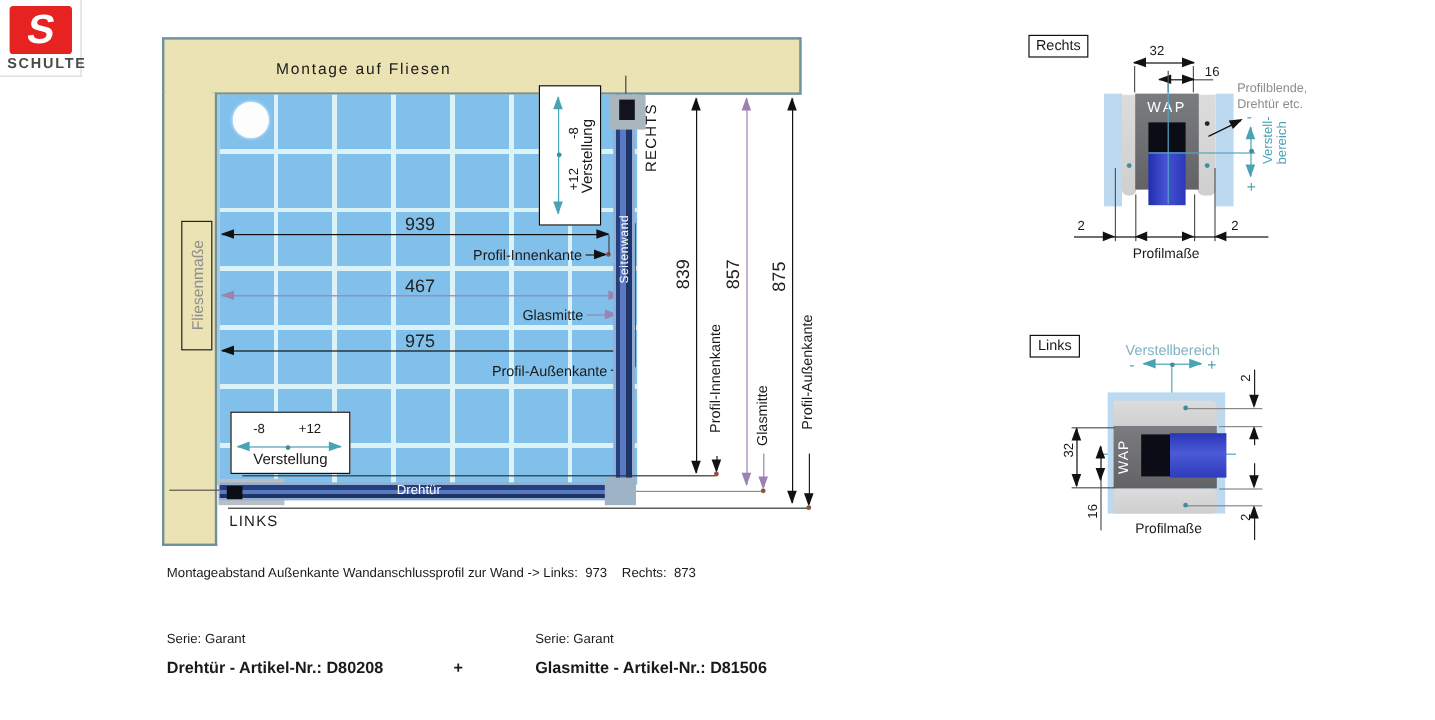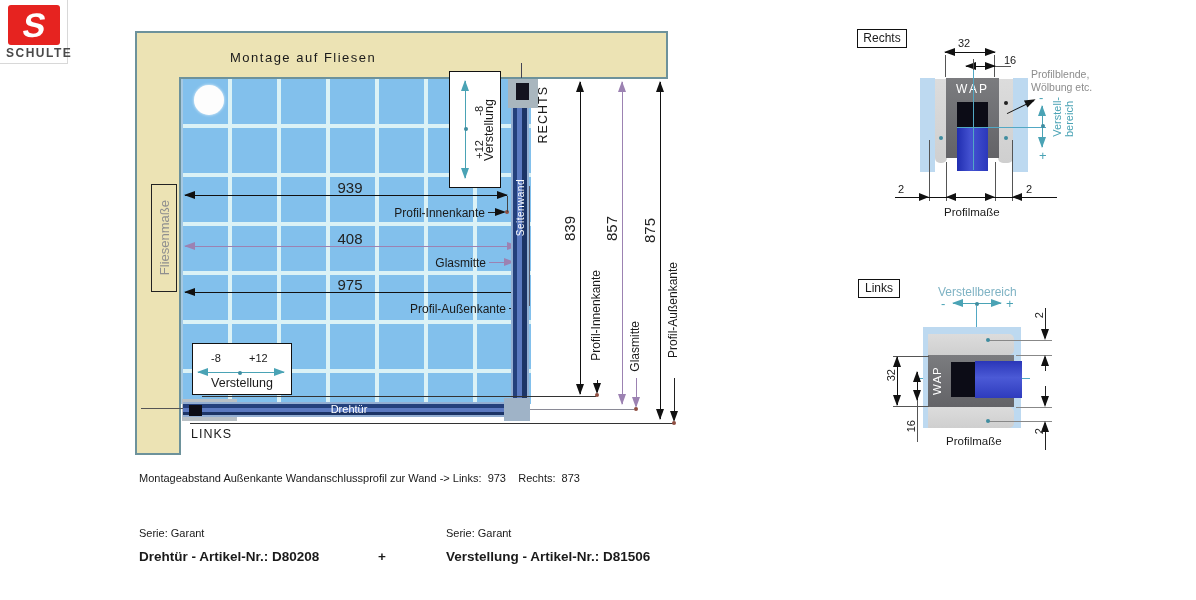--- a/index.html
+++ b/index.html
@@ -65,21 +65,21 @@
 
 <div class="abs" style="left:181px;top:79px;width:348px;height:325px;background-color:#82c0ec;
             background-image:repeating-linear-gradient(to right,transparent 0 45px,#dbf2f6 45px 49px),
                              repeating-linear-gradient(to bottom,transparent 0 45px,#dbf2f6 45px 49px);
             border-left:2px solid #a6c9e2;"></div>
 <div class="abs" style="left:194px;top:85px;width:30px;height:30px;border-radius:50%;background:#fdfdfd;box-shadow:0 0 3px rgba(255,255,255,.9);"></div>
 
 <div class="lbl num" style="left:320px;top:179px;width:60px;text-align:center;">939</div>
 <div class="dimh" style="left:185px;top:195px;width:322px;"></div>
 
-<div class="lbl num" style="left:320px;top:230px;width:60px;text-align:center;">408</div>
+<div class="lbl num" style="left:320px;top:230px;width:60px;text-align:center;">467</div>
 <div class="dimh purp" style="left:185px;top:246px;width:332px;"></div>
 
 <div class="lbl num" style="left:320px;top:276px;width:60px;text-align:center;">975</div>
 <div class="dimh" style="left:185px;top:292px;width:342px;"></div>
 
 <div class="lbl" style="left:360px;top:206px;width:125px;text-align:right;">Profil-Innenkante</div>
 <div class="lnh ah-r" style="left:488px;top:212px;width:16px;"></div>
 <div class="dot" style="left:505px;top:210px;"></div>
 
 <div class="lbl" style="left:400px;top:256px;width:86px;text-align:right;">Glasmitte</div>
@@ -175,21 +175,21 @@
   <span style="position:absolute;left:0;top:4px;width:100%;text-align:center;color:#fff;font-size:12px;letter-spacing:2px;">WAP</span>
 </div>
 <div class="abs" style="left:957px;top:102px;width:31px;height:25px;background:#0c0c16;"></div>
 <div class="abs" style="left:957px;top:127px;width:31px;height:44px;background:linear-gradient(to right,#202db0,#4553d2 45%,#2b38bc);"></div>
 <div class="lnv" style="left:973px;top:70px;height:100px;--c:#52a8c4;"></div>
 <div class="lnh" style="left:957px;top:127px;width:89px;--c:#52a8c4;"></div>
 <div class="tdot" style="left:939px;top:136px;"></div>
 <div class="tdot" style="left:1004px;top:136px;"></div>
 
 <div class="lbl" style="left:1031px;top:68px;font-size:10.5px;color:#8c8c8c;">Profilblende,</div>
-<div class="lbl" style="left:1031px;top:81px;font-size:10.5px;color:#8c8c8c;">Wölbung etc.</div>
+<div class="lbl" style="left:1031px;top:81px;font-size:10.5px;color:#8c8c8c;">Drehtür etc.</div>
 <div class="lnh ah-r" style="left:1004px;top:100px;width:30px;transform:rotate(-26deg);transform-origin:100% 50%;--c:#111;"></div>
 <div class="dot" style="left:1004px;top:101px;background:#222;"></div>
 
 <div class="lbl teal" style="left:1039px;top:90px;font-size:13px;">-</div>
 <div class="dimv teal" style="left:1042px;top:106px;height:41px;"></div>
 <div class="tdot" style="left:1040.5px;top:124px;"></div>
 <div class="lbl teal" style="left:1039px;top:148px;font-size:13px;">+</div>
 <div class="lbl vt teal" style="left:1051px;top:97px;font-size:11px;">Verstell-</div>
 <div class="lbl vt teal" style="left:1063px;top:101px;font-size:11px;">bereich</div>
 
@@ -245,13 +245,13 @@
 <div class="lnv ah-d" style="left:1045px;top:386px;height:19px;"></div>
 <div class="lnv ah-u" style="left:1045px;top:423px;height:27px;"></div>
 <div class="lbl vt" style="left:1033px;top:428px;font-size:11px;">2</div>
 <div class="lbl" style="left:946px;top:435px;font-size:11.5px;">Profilmaße</div>
 
 <div class="lbl" style="left:139px;top:472px;font-size:11px;white-space:pre;">Montageabstand Außenkante Wandanschlussprofil zur Wand -&gt; Links:  973    Rechts:  873</div>
 <div class="lbl" style="left:139px;top:527px;font-size:11px;">Serie: Garant</div>
 <div class="lbl" style="left:446px;top:527px;font-size:11px;">Serie: Garant</div>
 <div class="lbl" style="left:139px;top:549px;font-size:13.5px;font-weight:bold;">Drehtür - Artikel-Nr.: D80208</div>
 <div class="lbl" style="left:378px;top:549px;font-size:13.5px;font-weight:bold;">+</div>
-<div class="lbl" style="left:446px;top:549px;font-size:13.5px;font-weight:bold;">Verstellung - Artikel-Nr.: D81506</div>
+<div class="lbl" style="left:446px;top:549px;font-size:13.5px;font-weight:bold;">Glasmitte - Artikel-Nr.: D81506</div>
 
 </body></html>

